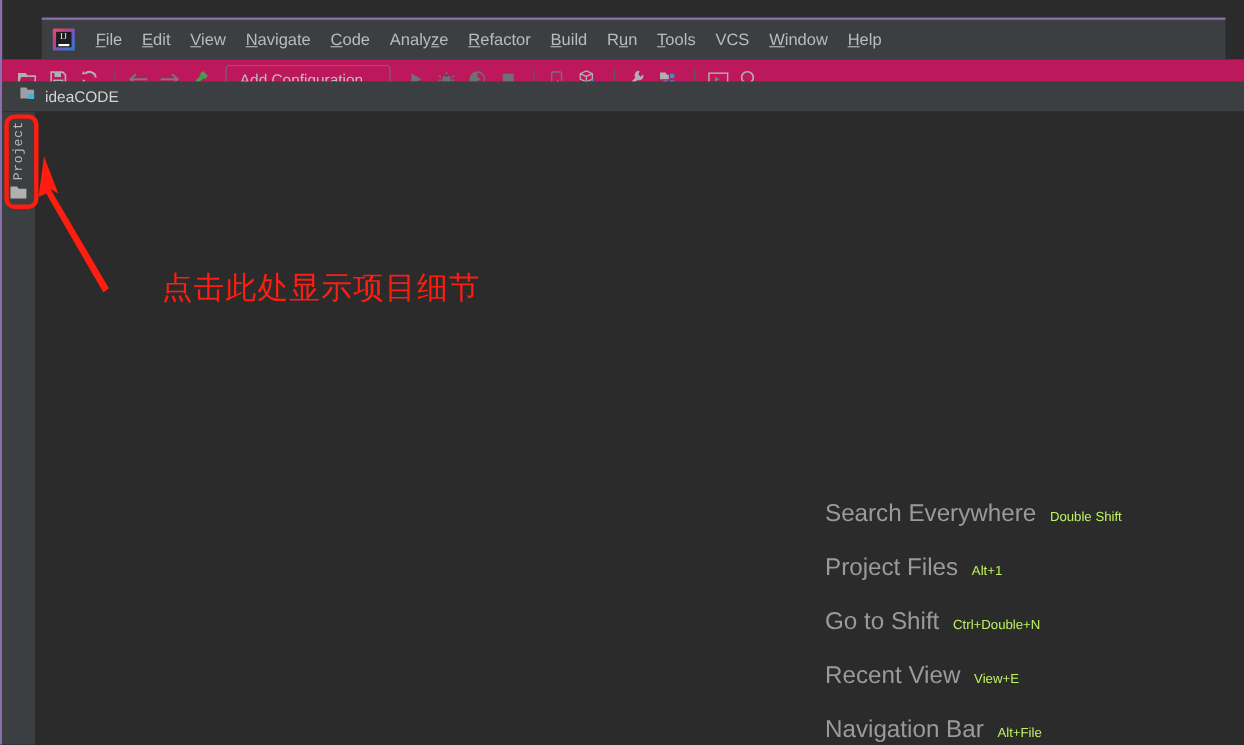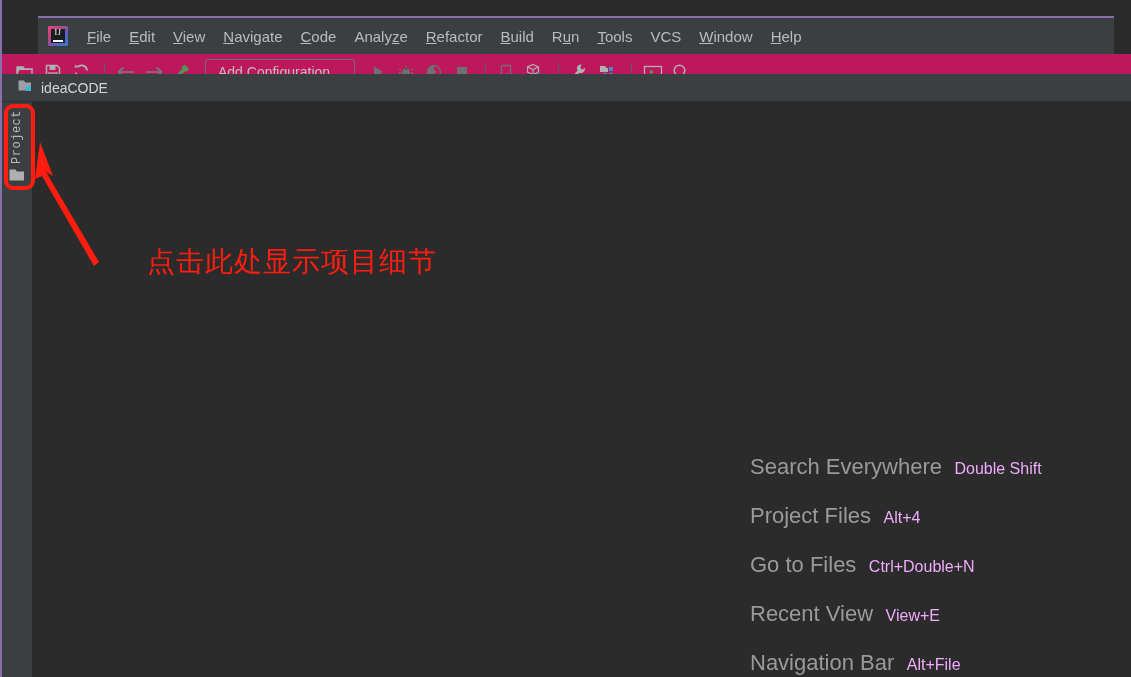--- a/index.html
+++ b/index.html
@@ -203,22 +203,22 @@
   .hint-row {
     height: 49px;
     line-height: 49px;
     white-space: nowrap;
   }
   .hint-label {
     color: #9a9a9a;
     font-size: 22px;
   }
   .hint-key {
-    color: #f0abfc;
-    font-size: 16px;
+    color: #bef264;
+    font-size: 12px;
     margin-left: 8px;
   }
 
   
   .annot {
     position: absolute;
     left: 0; top: 0;
     width: 1131px;
     height: 677px;
     pointer-events: none;
@@ -426,24 +426,24 @@
 
   <div class="editor">
 
     <div class="hints">
       <div class="hint-row">
         <span class="hint-label">Search Everywhere</span>
         <span class="hint-key">Double Shift</span>
       </div>
       <div class="hint-row">
         <span class="hint-label">Project Files</span>
-        <span class="hint-key">Alt+4</span>
+        <span class="hint-key">Alt+1</span>
       </div>
       <div class="hint-row">
-        <span class="hint-label">Go to Files</span>
+        <span class="hint-label">Go to Shift</span>
         <span class="hint-key">Ctrl+Double+N</span>
       </div>
       <div class="hint-row">
         <span class="hint-label">Recent View</span>
         <span class="hint-key">View+E</span>
       </div>
       <div class="hint-row">
         <span class="hint-label">Navigation Bar</span>
         <span class="hint-key">Alt+File</span>
       </div>

